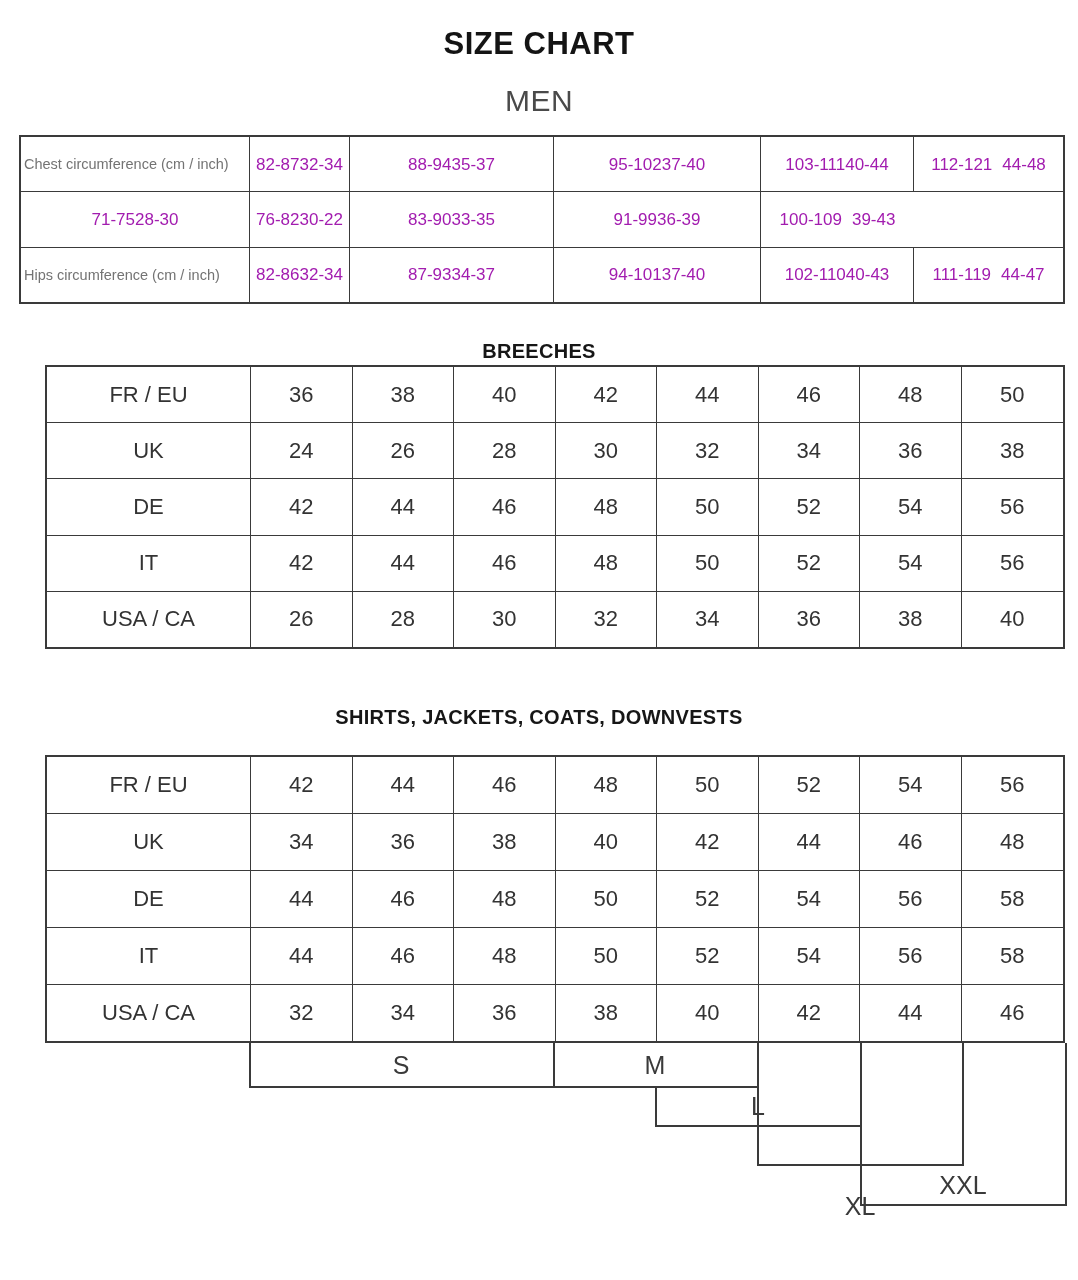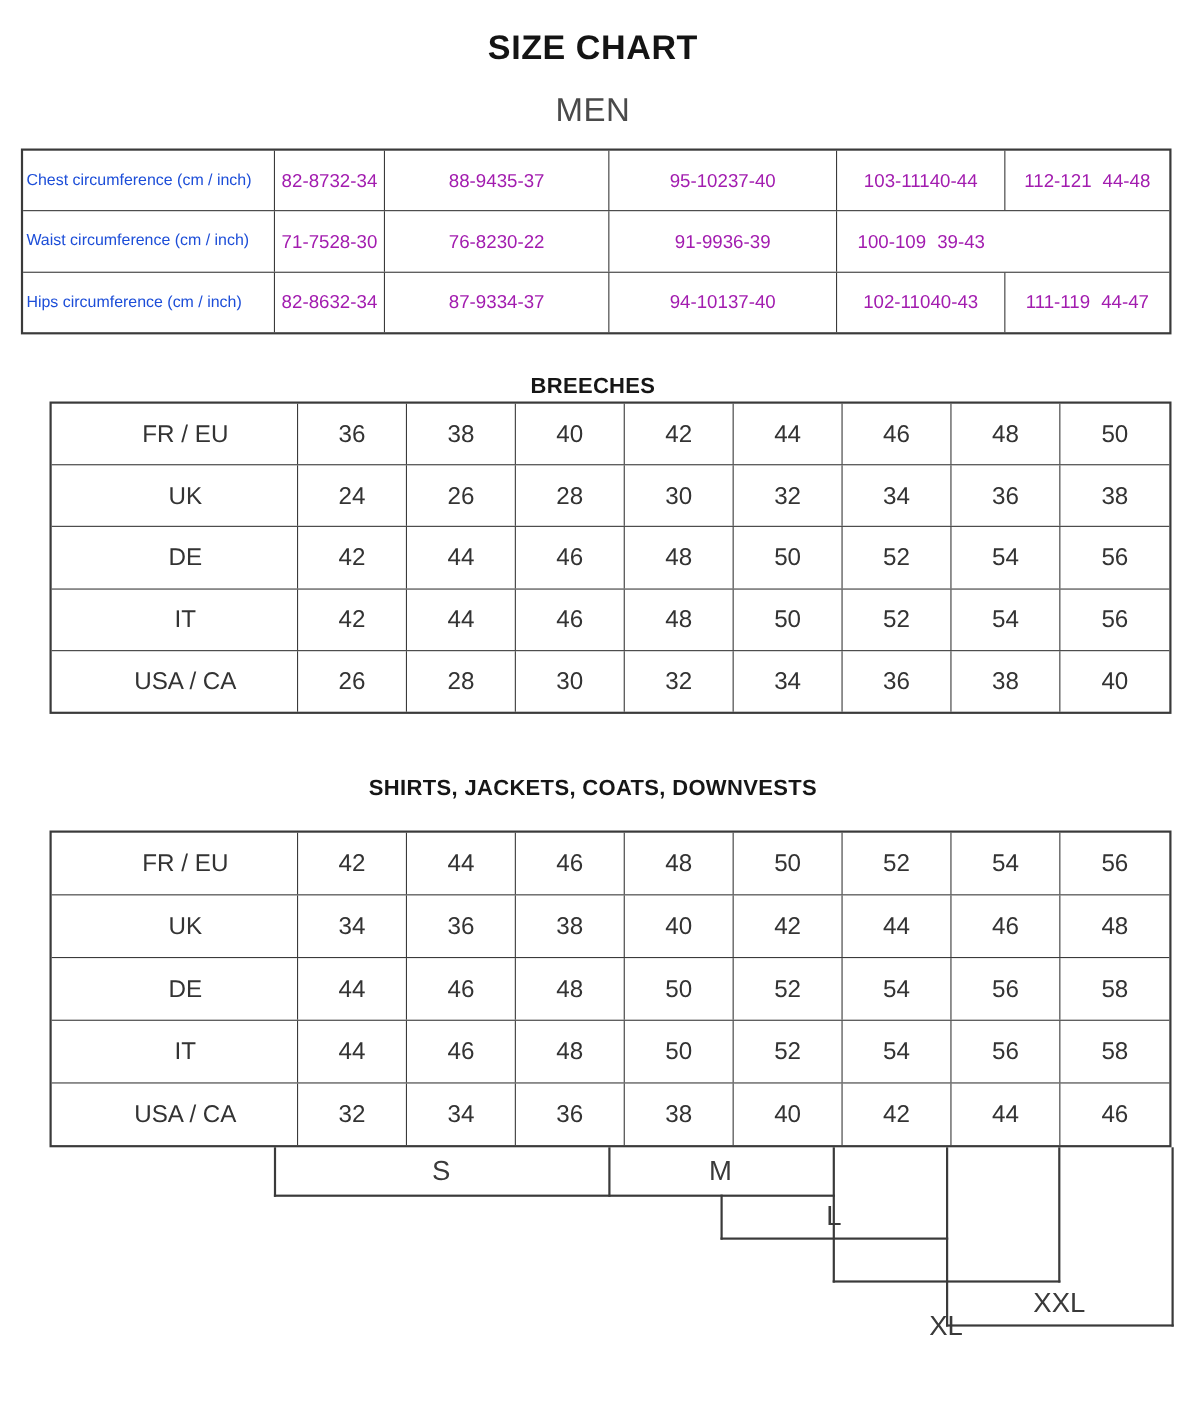--- a/index.html
+++ b/index.html
@@ -24,26 +24,26 @@
   .trow{flex:1;display:grid;border-bottom:1.5px solid #3a3a3a;box-sizing:border-box;}
   .trow:last-child{border-bottom:none;}
   .cell{
     border-right:1.5px solid #3a3a3a;box-sizing:border-box;
     display:flex;align-items:center;justify-content:center;text-align:center;
   }
   .cell:last-child{border-right:none;gap:10px;}
   
   .mtbl{left:19px;top:135px;width:1046px;height:169px;}
   .mrow{grid-template-columns:229px 100px 204px 207px 153px 1fr;}
-  .lbl-sm{justify-content:flex-start;text-align:left;padding-left:3px;font-size:14.5px;color:#1d4ed8;}
+  .lbl-sm{justify-content:flex-start;text-align:left;padding-left:3px;font-size:14.5px;color:#737373;}
   .two{flex-direction:row;font-size:17px;line-height:21px;color:#a21caf;}
   
   .btbl{left:45px;top:365px;width:1020px;height:284px;}
   .stbl{left:45px;top:755px;width:1020px;height:288px;}
-  .srow{grid-template-columns:204px repeat(8,1fr);padding-left:20px;}
+  .srow{grid-template-columns:204px repeat(8,1fr);}
   .srow .cell{font-size:22px;color:#333;}
   
   .ln{position:absolute;background:#3a3a3a;}
   .szlbl{position:absolute;transform:translate(-50%,-50%);font-size:25px;color:#3a3a3a;}
 </style>
 </head>
 <body>
 
 <div id="canvas">
 
@@ -68,28 +68,31 @@
       <div class="cell two">
           <span>103-111</span>
           <span>40-44</span>
         </div>
       <div class="cell two">
           <span>112-121</span>
           <span>44-48</span>
         </div>
     </div>
     <div class="trow mrow">
-      <div class="cell lbl-sm">Waist circumference (cm / inch)</div>
       <div class="cell two">
           <span>71-75</span>
           <span>28-30</span>
         </div>
       <div class="cell two">
           <span>76-82</span>
           <span>30-22</span>
+        </div>
+      <div class="cell two">
+          <span>83-90</span>
+          <span>33-35</span>
         </div>
       <div class="cell two">
           <span>91-99</span>
           <span>36-39</span>
         </div>
       <div class="cell two">
           <span>100-109</span>
           <span>39-43</span>
         </div>
     </div>

